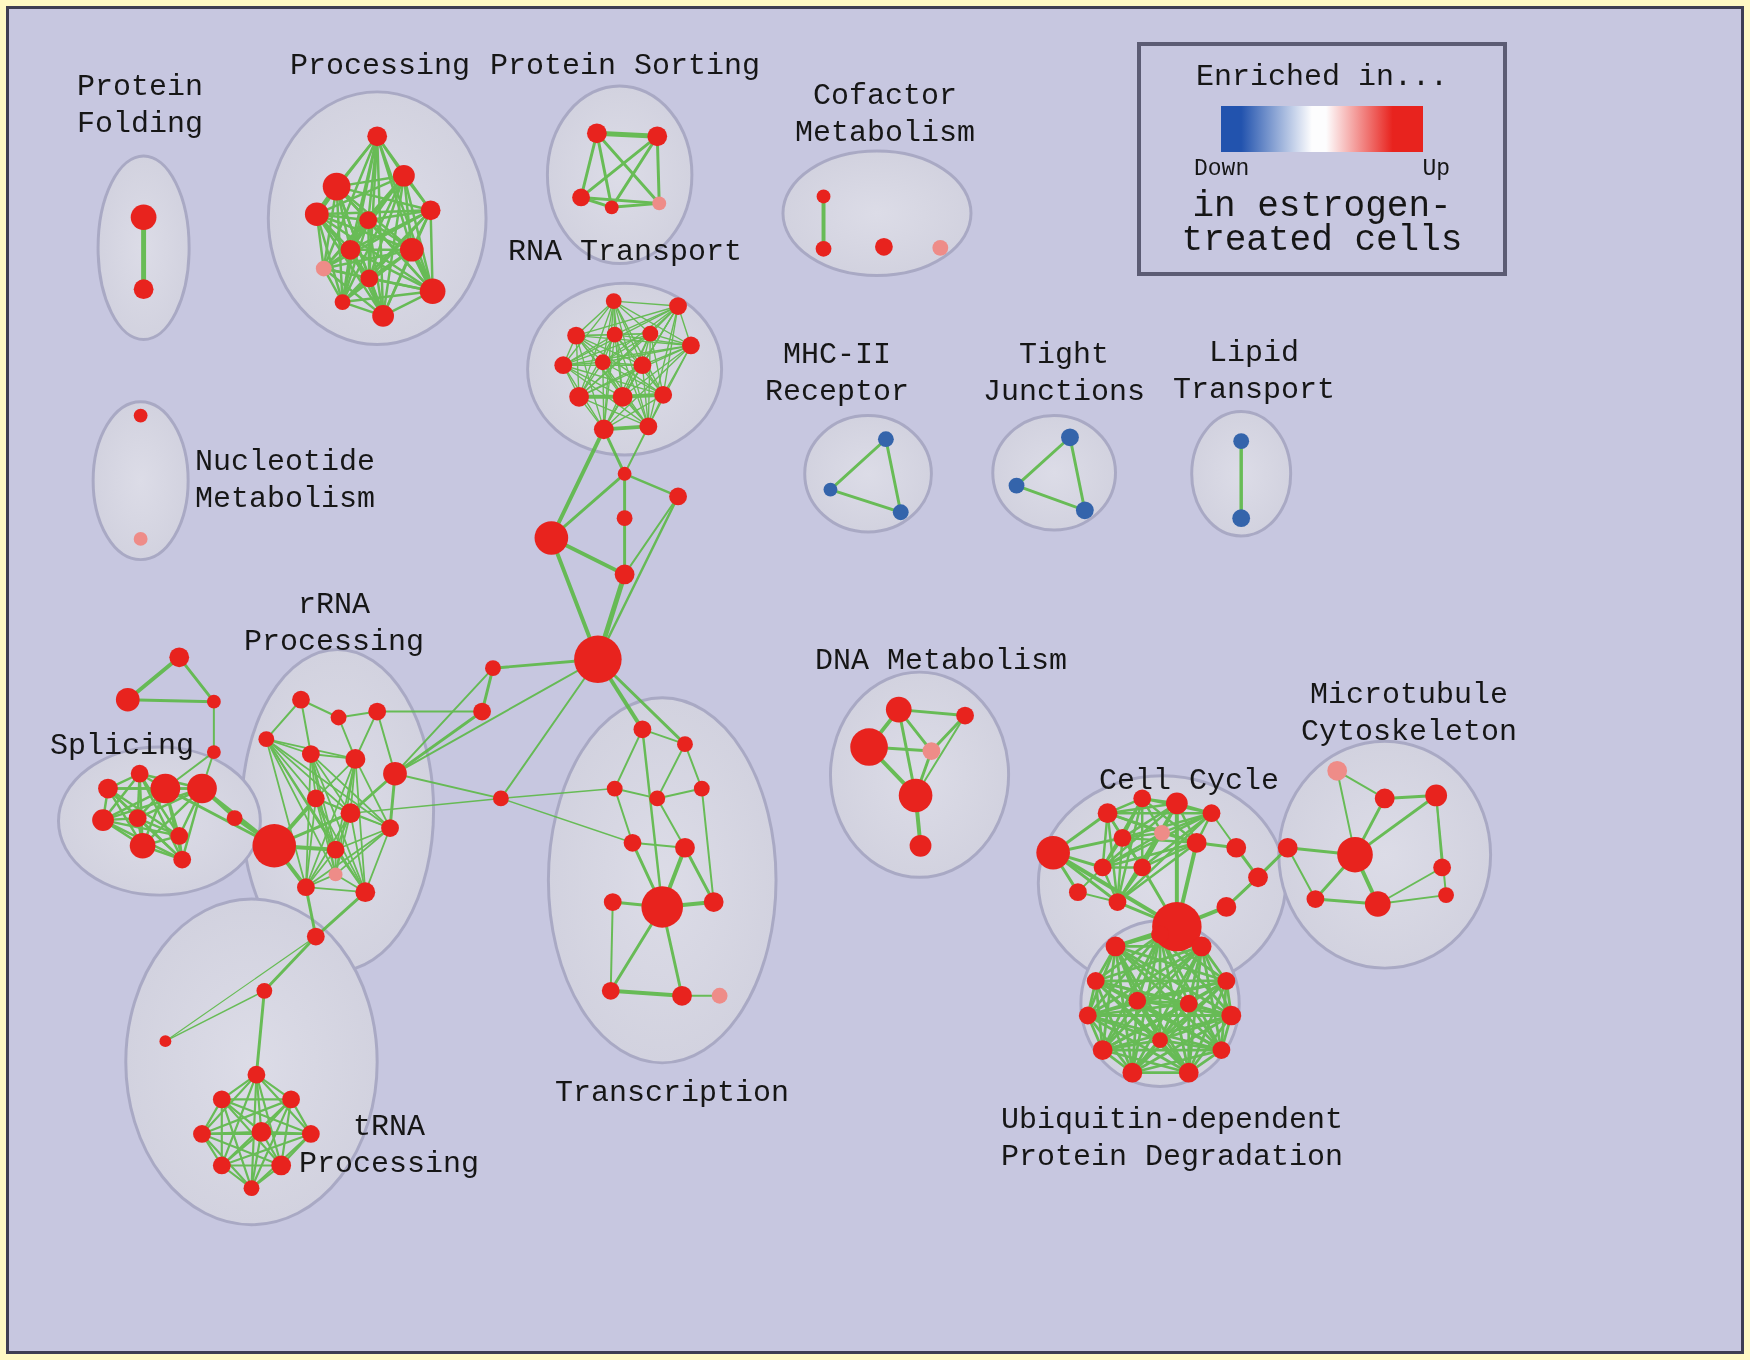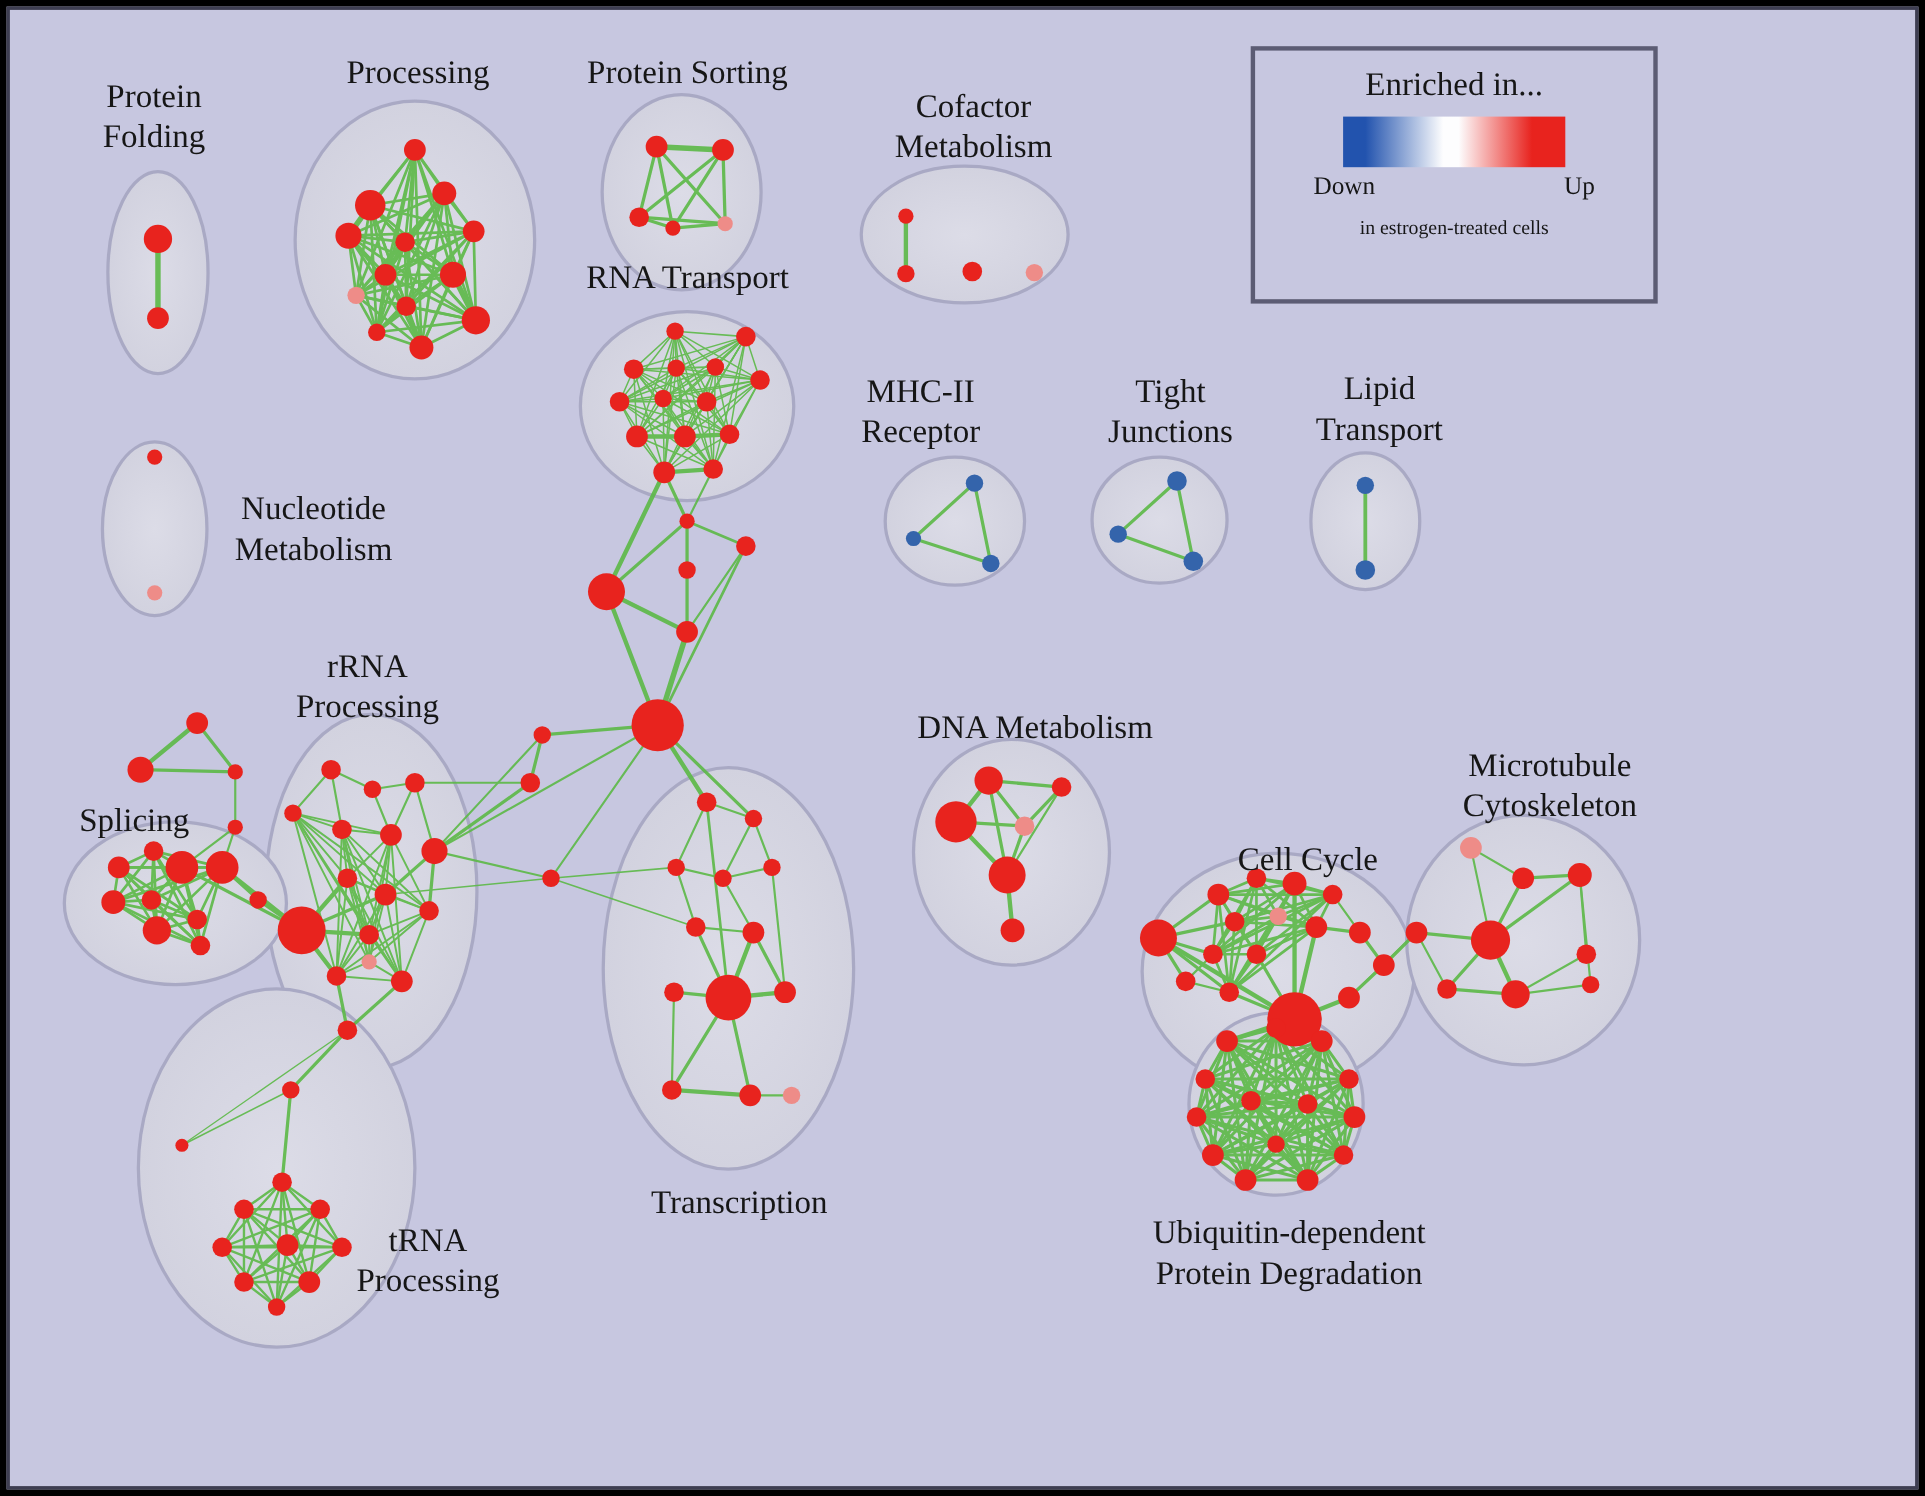--- a/index.html
+++ b/index.html
@@ -1,33 +1,33 @@
 <!DOCTYPE html>
 <html style="--bg: #c7c7e0; --border: #3e3e52; --label: #161616; --legend-border: #5c5c74;"><head>
 <meta charset="utf-8">
 <title>Enrichment Map</title>
 <style>
   html,body{margin:0;padding:0;background:#ffffff;}
-  .page{position:relative;width:1750px;height:1360px;background:#000000;
-        font-family:Liberation Serif, serif;overflow:hidden;}
+  .page{position:relative;width:1750px;height:1360px;background:#fef9c3;
+        font-family:Liberation Mono, monospace;overflow:hidden;}
   .figure{position:absolute;inset:6px;background:var(--bg,#c7c7e0);
           border:3px solid var(--border,#3e3e52);box-sizing:border-box;}
   #network-svg{position:absolute;left:0;top:0;width:100%;height:100%;}
   .cluster-label{position:absolute;transform:translate(-50%,-50%);
                  white-space:pre-line;text-align:center;font-size:30px;
                  line-height:37px;color:var(--label,#161616);}
   .legend{position:absolute;left:1128px;top:33px;width:370px;height:234px;
           border:4px solid var(--legend-border,#5c5c74);
           background:var(--bg,#c7c7e0);box-sizing:border-box;text-align:center;
           color:var(--label,#161616);}
   .legend-title{margin-top:14px;font-size:30px;}
   .legend-bar{width:202px;height:46px;margin:12px auto 4px;}
   .legend-scale{display:flex;justify-content:space-between;width:256px;
                 margin:0 auto;font-size:23px;}
-  .legend-caption{font-size:18px;line-height:34px;}
+  .legend-caption{font-size:36px;line-height:34px;}
   .legend-caption.first{margin-top:8px;}
 </style>
 </head>
 <body>
 
 <div class="page">
   <div class="figure">
     <svg id="network-svg" viewBox="0 0 1750 1360" preserveAspectRatio="none">
         <defs>
           <radialGradient id="eg">

